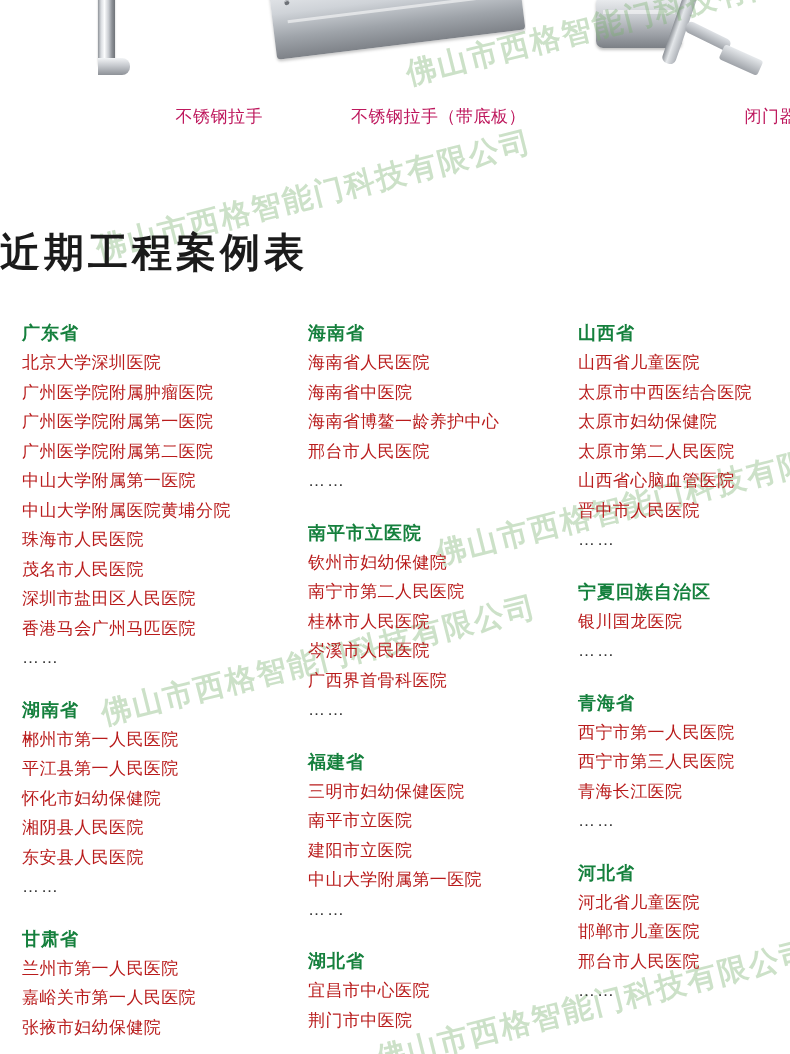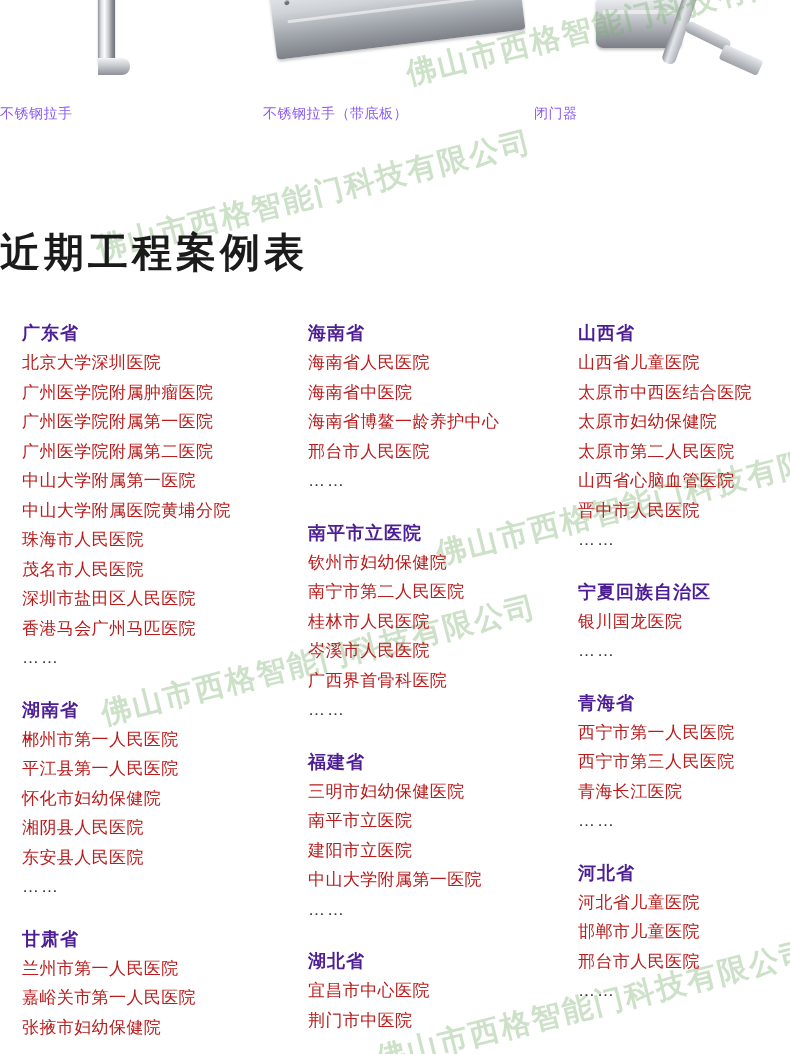--- a/index.html
+++ b/index.html
@@ -40,23 +40,23 @@
     top: 0;
     width: 263px;
     height: 100px;
     overflow: hidden;
   }
   .product-caption {
     position: absolute;
     left: 0;
     top: 105px;
     width: 263px;
-    text-align: left;
-    font-size: 14px;
-    color: #8b5cf6;
+    text-align: right;
+    font-size: 17px;
+    color: #be185d;
     letter-spacing: 0.5px;
   }
 
   
   .handle-bar {
     position: absolute;
     left: 98px;
     top: -62px;
     width: 17px;
     height: 132px;
@@ -198,21 +198,21 @@
     width: 255px;
   }
   .col.col1 { left: 22px; }
   .col.col2 { left: 308px; }
   .col.col3 { left: 578px; }
 
   .group { margin-bottom: 22px; }
   .group-title {
     font-size: 18px;
     font-weight: bold;
-    color: #4c1d95;
+    color: #15803d;
     line-height: 30px;
     letter-spacing: 1px;
   }
   .entry {
     font-size: 17px;
     color: #b91c1c;
     line-height: 29.5px;
     letter-spacing: 0.4px;
     white-space: nowrap;
   }

